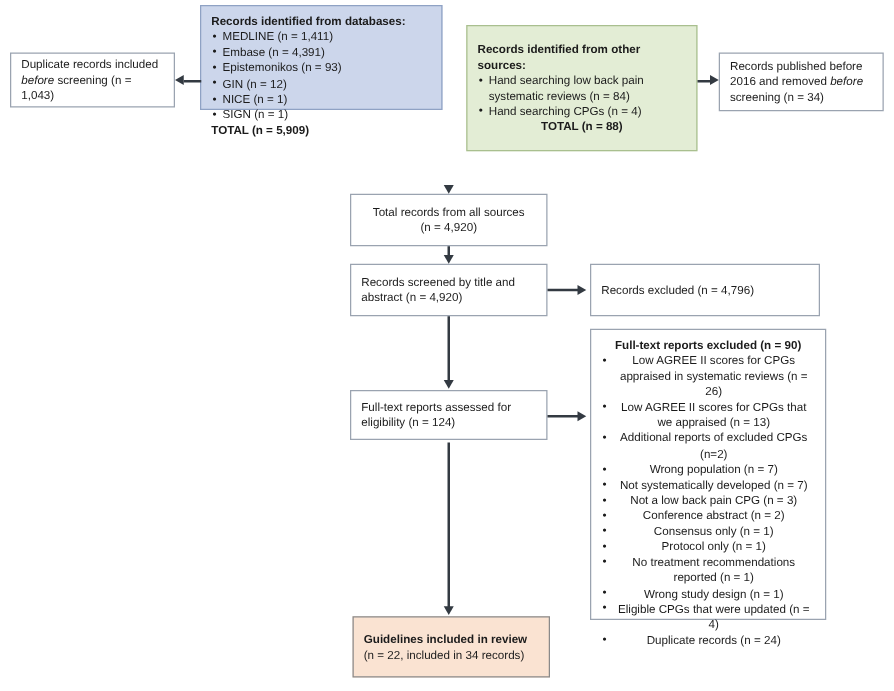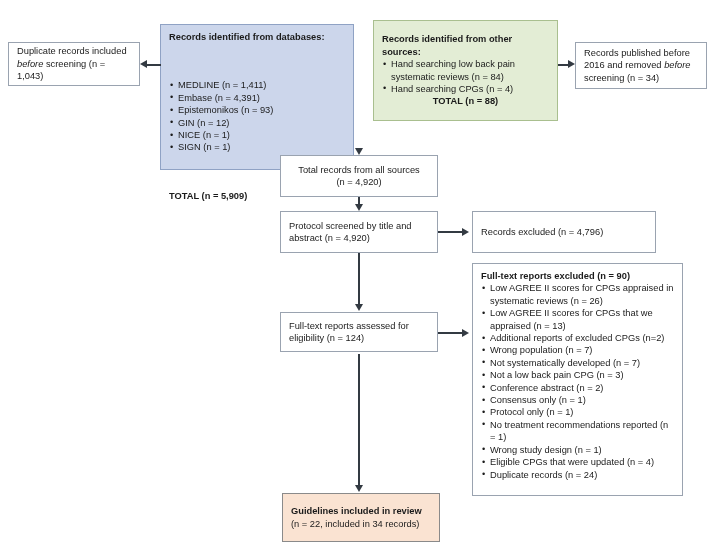--- a/index.html
+++ b/index.html
@@ -86,21 +86,21 @@
     border-top: 4.5px solid transparent;
     border-bottom: 4.5px solid transparent;
     border-right: 7px solid #333a42;
   }
 </style>
 </head>
 <body>
 
 <div id="canvas">
 
-  <div class="box fill-blue vtop" style="left:160px; top:24px; width:194px; height:146px;gap:36px;">
+  <div class="box fill-blue vtop" style="left:160px; top:4px; width:194px; height:84px;">
     <span class="ttl">Records identified from databases:</span>
     <ul class="bl">
       <li>MEDLINE (n = 1,411)</li>
       <li>Embase (n = 4,391)</li>
       <li>Epistemonikos (n = 93)</li>
       <li>GIN (n = 12)</li>
       <li>NICE (n = 1)</li>
       <li>SIGN (n = 1)</li>
     </ul>
     <span class="ttl">TOTAL (n = 5,909)</span>
@@ -125,34 +125,34 @@
     <span class="ln"><span>2016 and removed </span><em>before</em></span>
     <span class="ln">screening (n = 34)</span>
   </div>
 
   <div class="box" style="left:280px; top:155px; width:158px; height:42px;text-align:center;">
     <span class="ln">Total records from all sources</span>
     <span class="ln">(n = 4,920)</span>
   </div>
 
   <div class="box" style="left:280px; top:211px; width:158px; height:42px;">
-    <span class="ln">Protocol screened by title and</span>
+    <span class="ln">Records screened by title and</span>
     <span class="ln">abstract (n = 4,920)</span>
   </div>
 
   <div class="box" style="left:472px; top:211px; width:184px; height:42px;">
     <span class="ln">Records excluded (n = 4,796)</span>
   </div>
 
   <div class="box" style="left:280px; top:312px; width:158px; height:40px;">
     <span class="ln">Full-text reports assessed for</span>
     <span class="ln">eligibility (n = 124)</span>
   </div>
 
-  <div class="box vtop" style="left:472px; top:263px; width:211px; height:233px;">
+  <div class="box vtop" style="left:472px; top:263px; width:189px; height:233px;text-align:center;">
     <span class="ttl">Full-text reports excluded (n = 90)</span>
     <ul class="bl">
       <li>Low AGREE II scores for CPGs appraised in systematic reviews (n = 26)</li>
       <li>Low AGREE II scores for CPGs that we appraised (n = 13)</li>
       <li>Additional reports of excluded CPGs (n=2)</li>
       <li>Wrong population (n = 7)</li>
       <li>Not systematically developed (n = 7)</li>
       <li>Not a low back pain CPG (n = 3)</li>
       <li>Conference abstract (n = 2)</li>
       <li>Consensus only (n = 1)</li>

